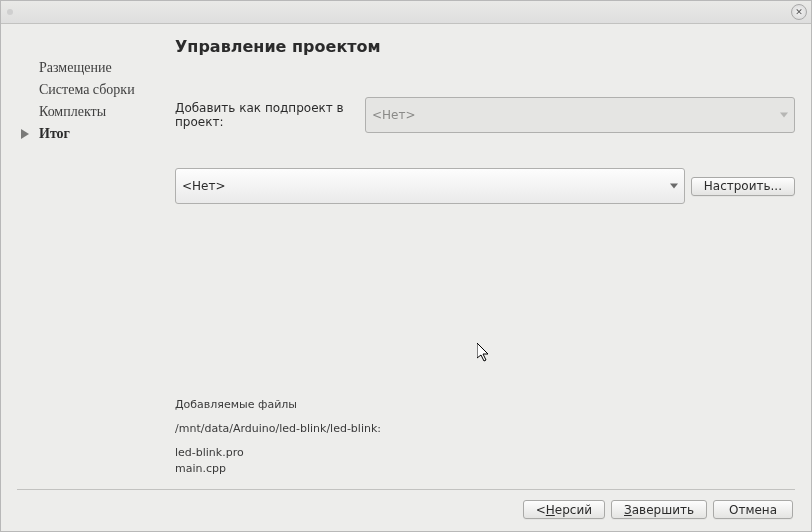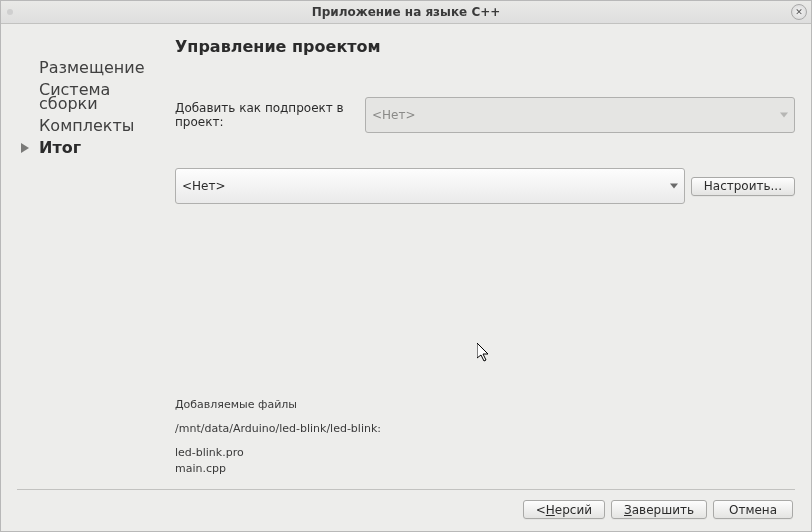--- a/index.html
+++ b/index.html
@@ -67,25 +67,26 @@
     display: flex;
     position: relative;
   }
   .sidebar {
     width: 140px;
     padding-top: 24px;
     padding-left: 22px;
     box-sizing: border-box;
   }
   .sidebar .step {
-    font-size: 16px;
+    font-size: 14px;
     color: #404040;
     margin-bottom: 8px;
     position: relative;
     line-height: 14px;
+    font-family: Liberation Serif, serif;
   }
   .sidebar .step.active::before {
     content: "";
     position: absolute;
     left: -18px;
     top: 2px;
     width: 0; height: 0;
     border-top: 5px solid transparent;
     border-bottom: 5px solid transparent;
     border-left: 8px solid #7a7a78;
@@ -188,21 +189,20 @@
     pointer-events: none;
   }
 </style>
 </head>
 <body>
 
 <div class="window">
 
   <div class="titlebar">
     <span class="dot-left"></span>
-    <span class="title">Приложение на языке С++</span>
     <span class="close-btn">✕</span>
   </div>
 
   <div class="content">
     <div class="body">
 
       <div class="sidebar">
         <div class="step">Размещение</div>
         <div class="step">Система сборки</div>
         <div class="step">Комплекты</div>

